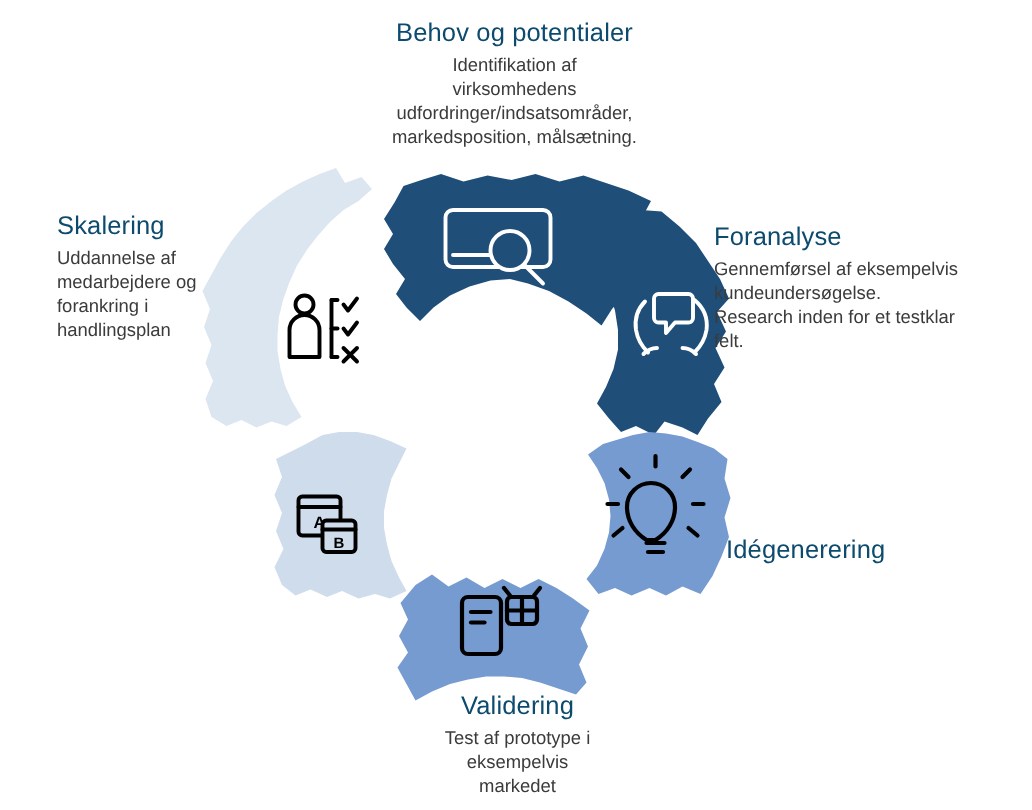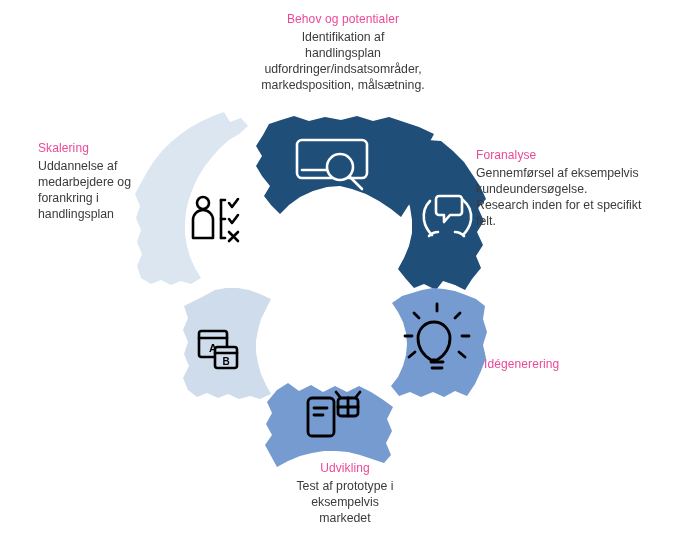--- a/index.html
+++ b/index.html
@@ -21,24 +21,24 @@
   }
   #wheel-svg {
     position: absolute;
     left: 0;
     top: 0;
   }
   .label-block {
     position: absolute;
   }
   .label-title {
-    font-size: 12px;
+    font-size: 17px;
     font-weight: 400;
     line-height: 1.22;
-    color: #ec4899;
+    color: #0c4a6e;
     margin: 0 0 2px 0;
     letter-spacing: 0.1px;
   }
   .label-desc {
     font-size: 12.3px;
     font-weight: 400;
     line-height: 1.32;
     color: #3b3b3b;
     margin: 0;
     white-space: pre-line;
@@ -192,39 +192,39 @@
         <path d="M229,219 l3,4 l6,-8"></path>
 
         <path d="M229,232 l9,9 M238,232 l-9,9"></path>
       </g>
     </g>
   </svg>
 
   <div class="label-block align-center" id="block-behov">
     <p class="label-title">Behov og potentialer</p>
     <p class="label-desc">Identifikation af
-handlingsplan
+virksomhedens
 udfordringer/indsatsområder,
 markedsposition, målsætning.</p>
   </div>
 
   <div class="label-block align-left" id="block-foranalyse">
     <p class="label-title">Foranalyse</p>
     <p class="label-desc">Gennemførsel af eksempelvis
 kundeundersøgelse.
-Research inden for et specifikt
+Research inden for et testklar
 felt.</p>
   </div>
 
   <div class="label-block align-left" id="block-idegenerering">
     <p class="label-title">Idégenerering</p>
   </div>
 
   <div class="label-block align-center" id="block-validering">
-    <p class="label-title">Udvikling</p>
+    <p class="label-title">Validering</p>
     <p class="label-desc">Test af prototype i
 eksempelvis
 markedet</p>
   </div>
 
   <div class="label-block align-right" id="block-implementering">
   </div>
 
   <div class="label-block align-right" id="block-skalering">
     <p class="label-title">Skalering</p>

